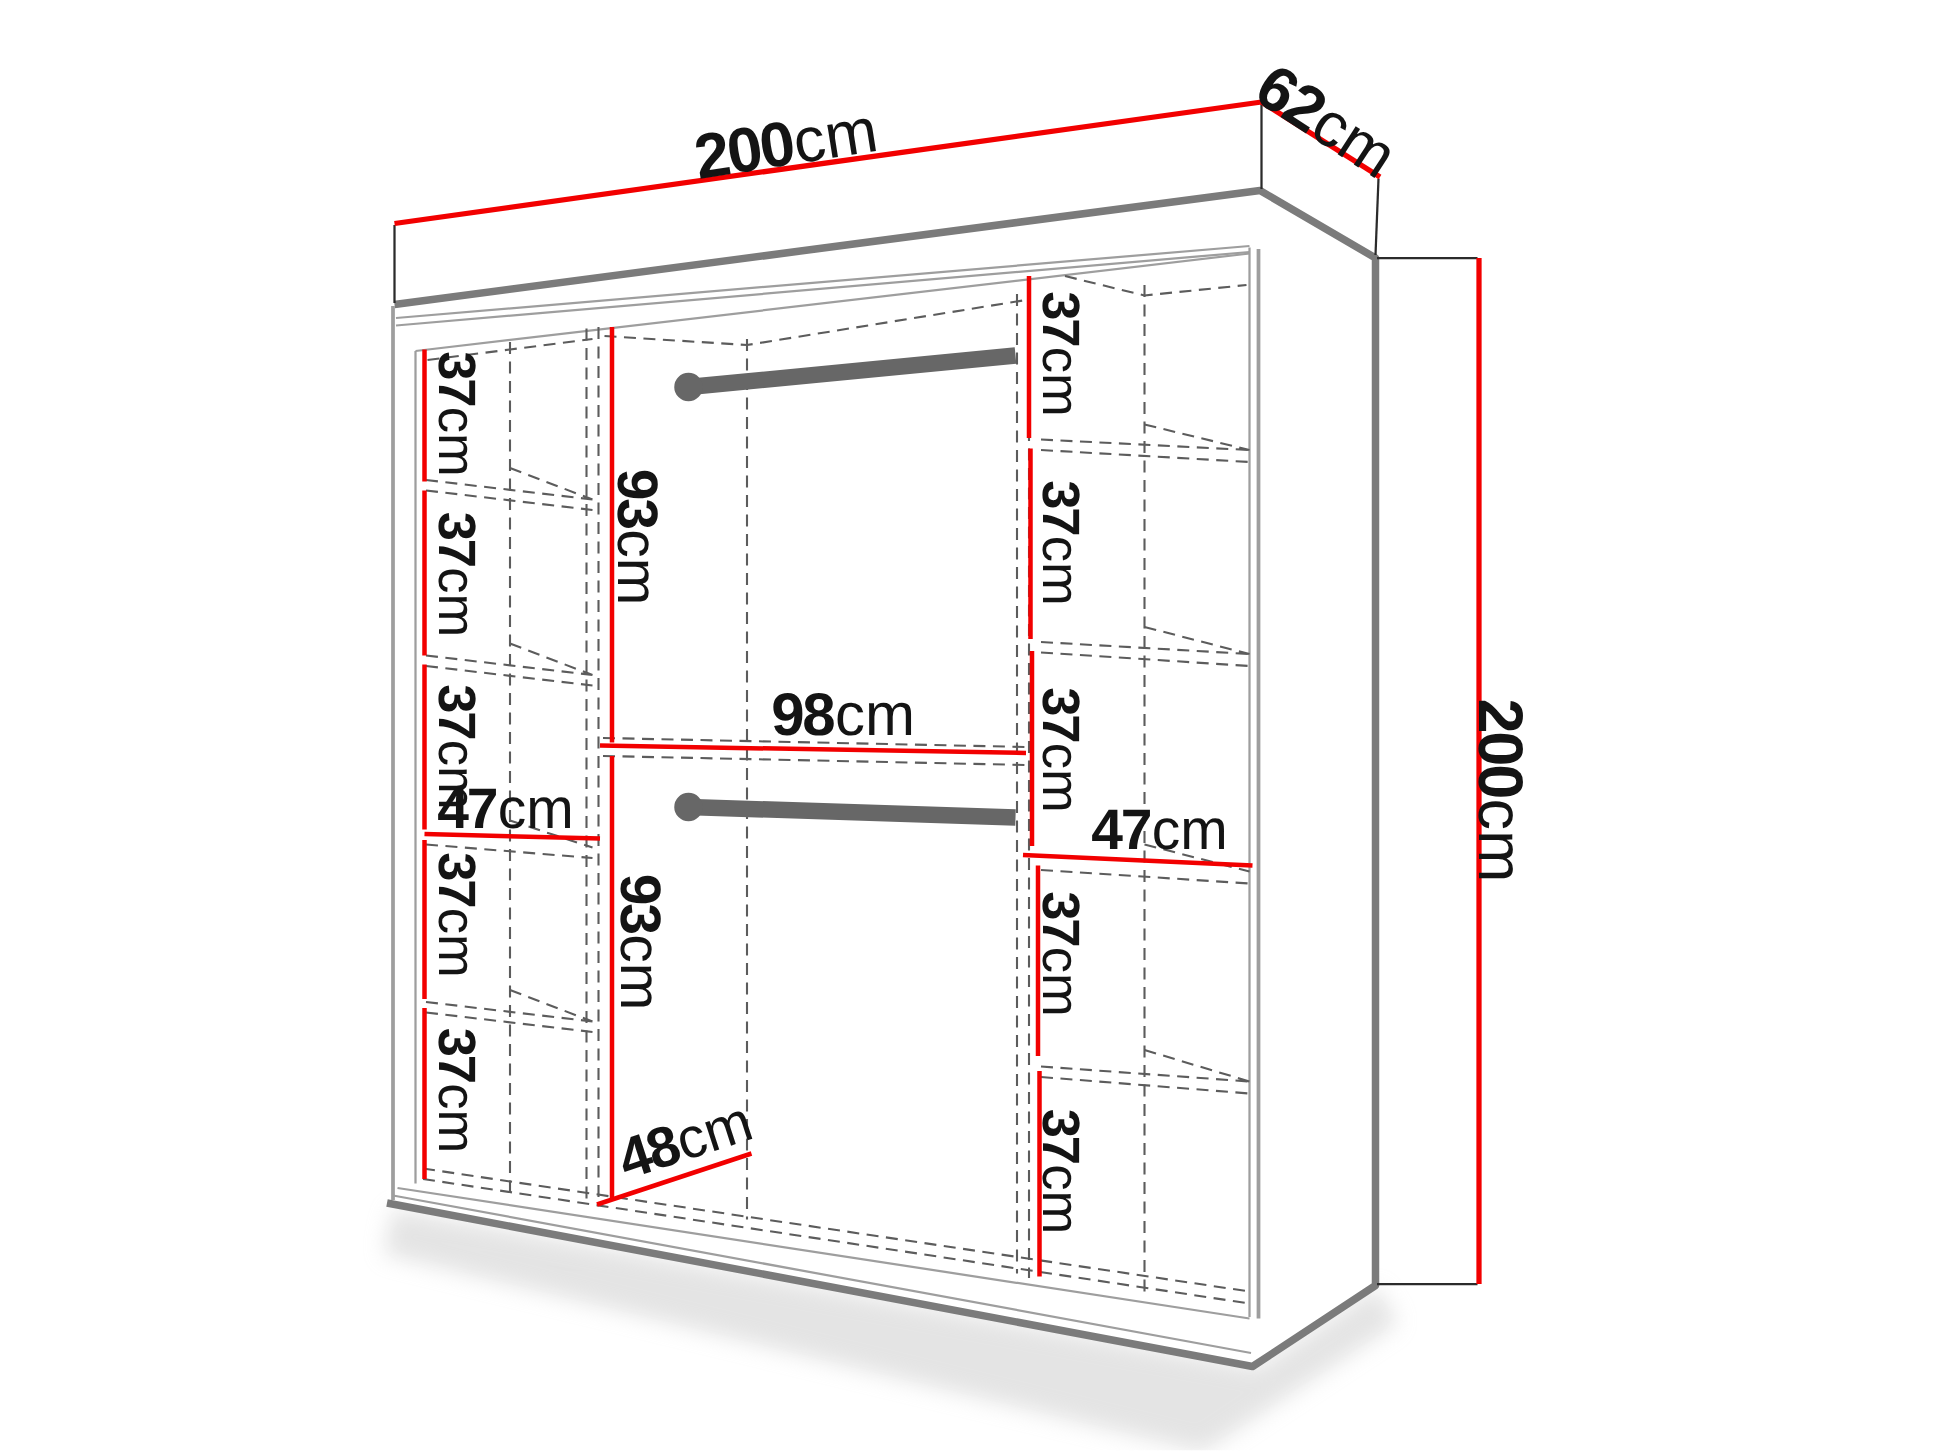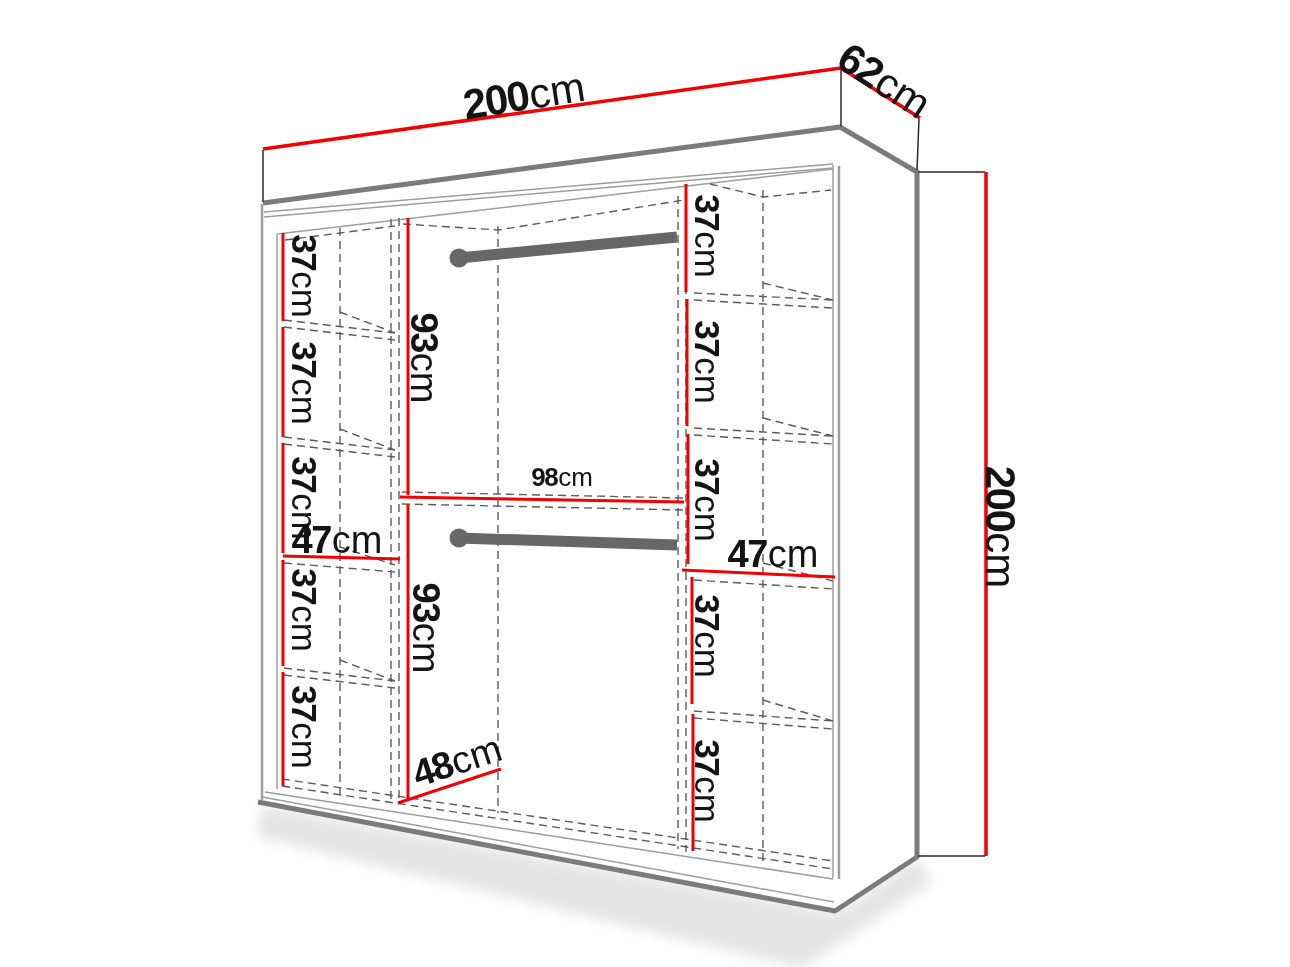--- a/index.html
+++ b/index.html
@@ -140,21 +140,21 @@
   <div class="lbl" style="left:424px;top:358px;--r:90deg;font-size:38px">
     <b>93</b>
       <span class="u">cm</span>
   </div>
 
   <div class="lbl" style="left:426px;top:628px;--r:90deg;font-size:38px">
     <b>93</b>
       <span class="u">cm</span>
   </div>
 
-  <div class="lbl" style="left:562px;top:477px;font-size:26px">
+  <div class="lbl" style="left:562px;top:477px;font-size:40px">
     <b>98</b>
       <span class="u">cm</span>
   </div>
 
   <div class="lbl" style="left:337px;top:540px;font-size:38px">
     <b>47</b>
       <span class="u">cm</span>
   </div>
 
   <div class="lbl" style="left:773px;top:554px;font-size:38px">

